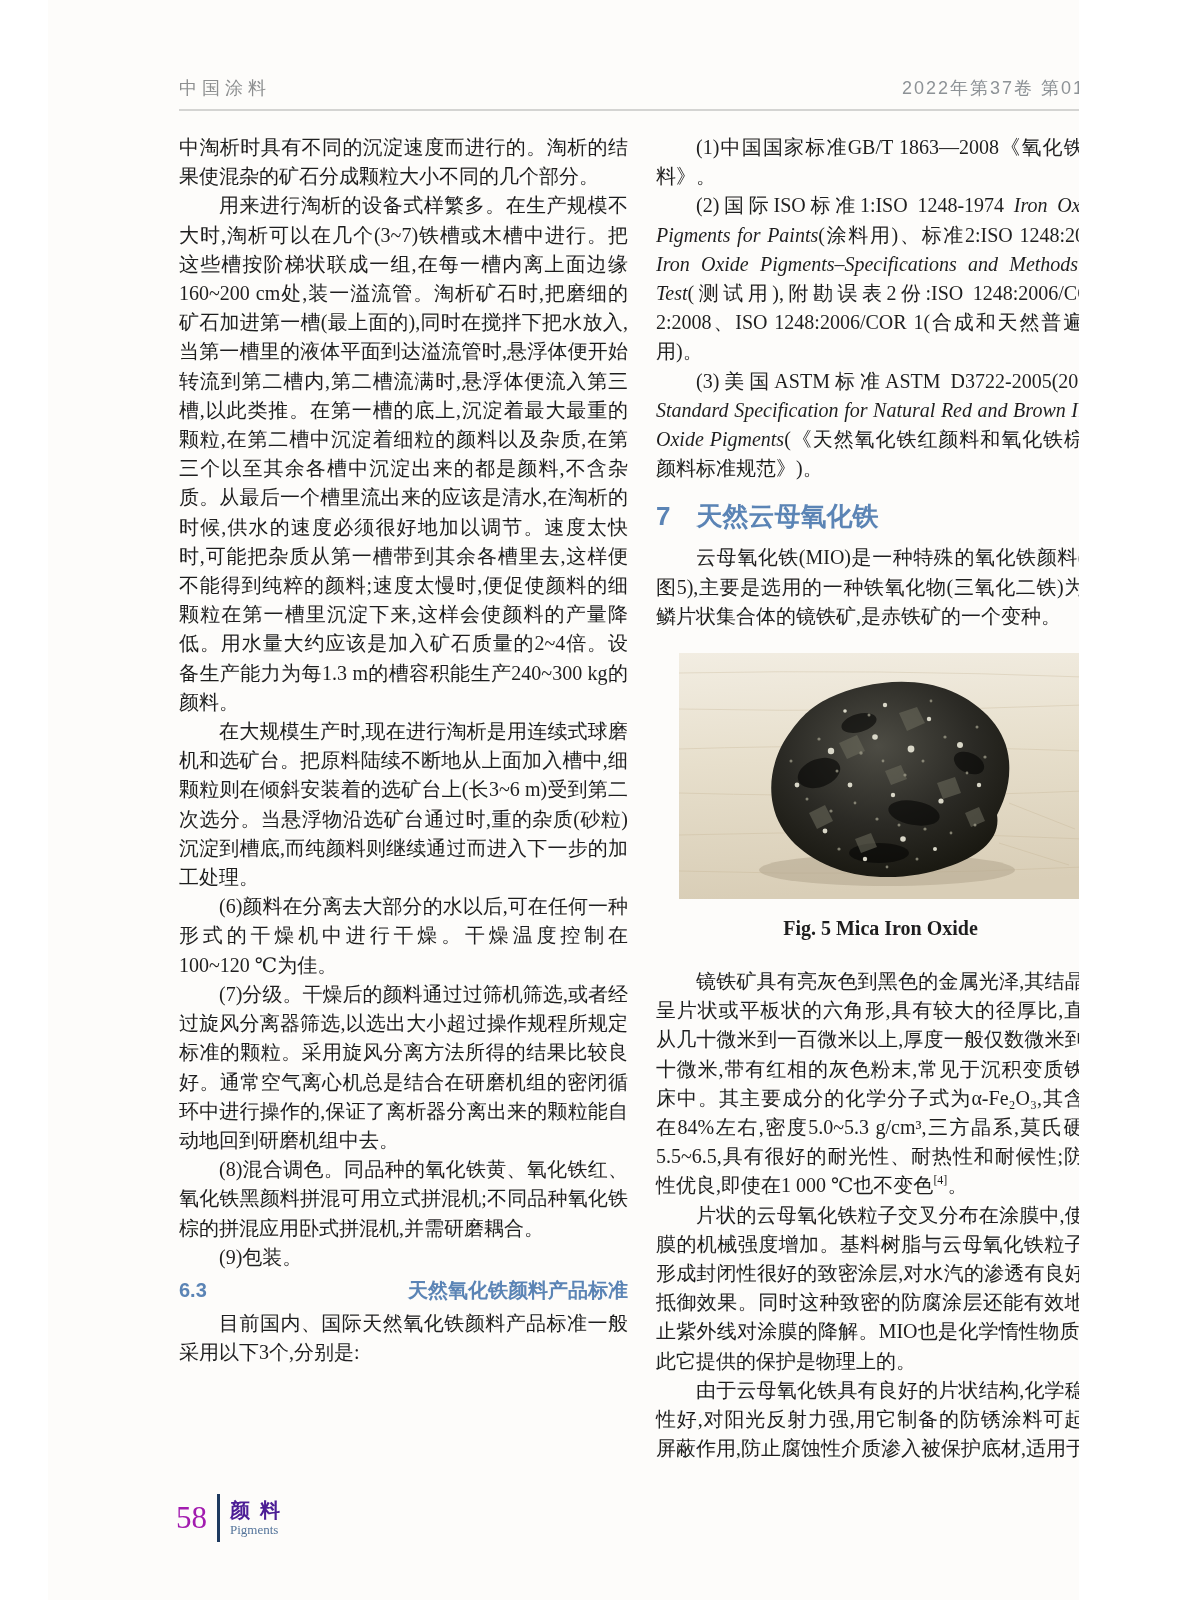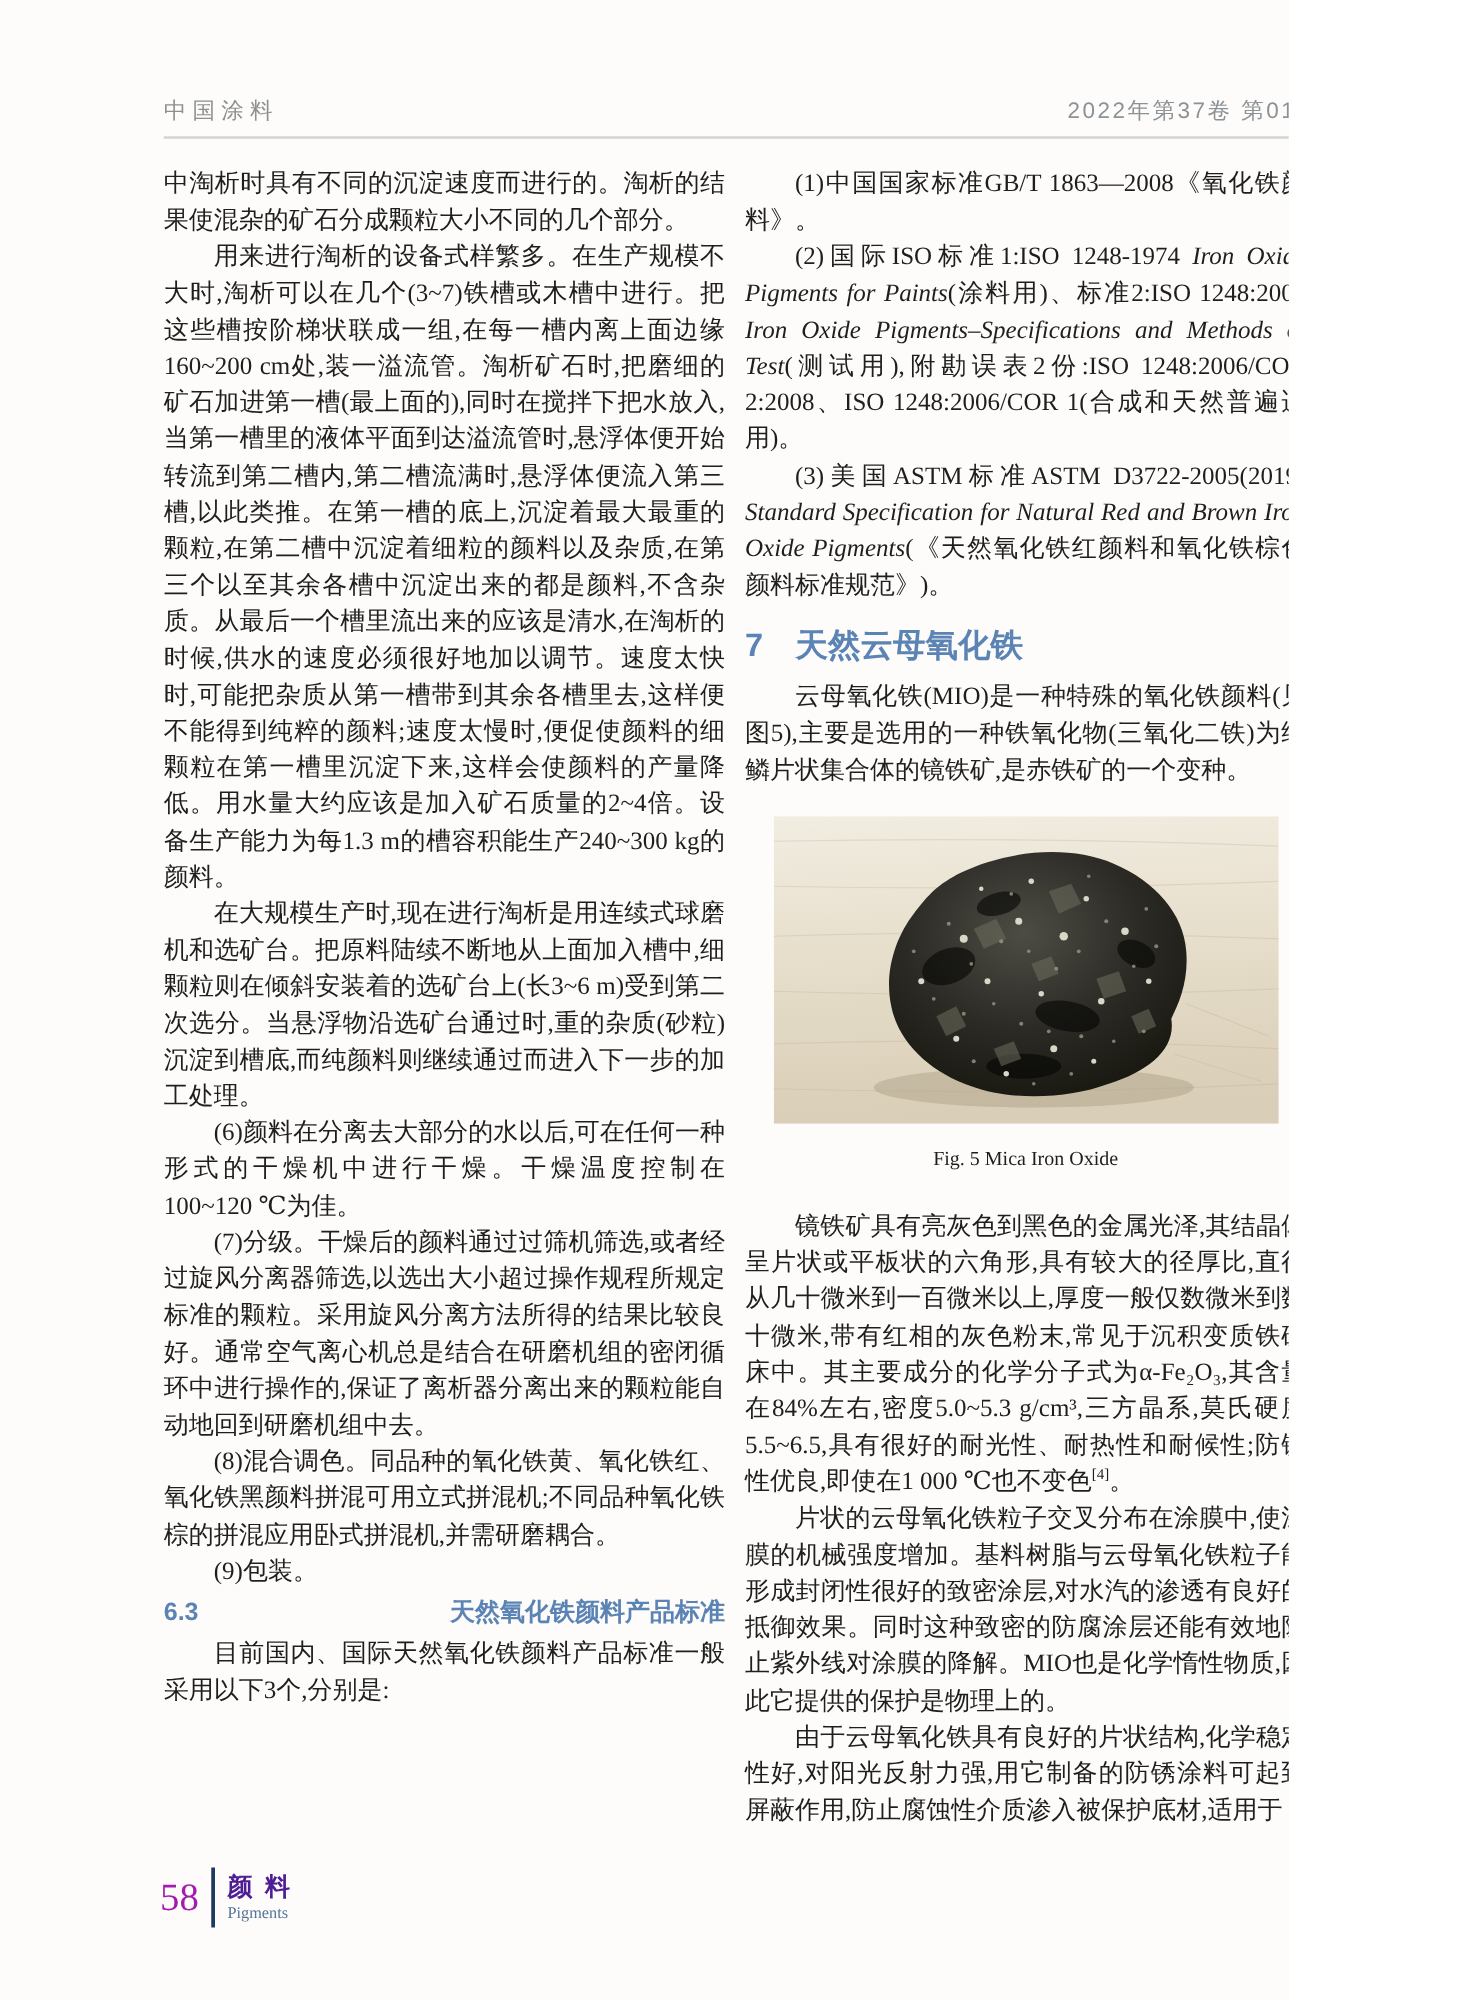--- a/index.html
+++ b/index.html
@@ -1,38 +1,39 @@
 <!DOCTYPE html>
 <html lang="zh"><head>
 <meta charset="utf-8">
 <style>
   html,body{margin:0;padding:0;background:#ffffff;}
   .page{
     position:relative;width:1031px;height:1600px;overflow:hidden;
     background:#fdfcfa;color:#1e1e1e;
     font-family:"Liberation Serif","DejaVu Serif",serif;
+    margin-left:48px;
   }
   
   .page-header{
     position:absolute;top:76px;left:131px;width:926px;
     display:flex;justify-content:space-between;align-items:flex-end;
     padding-bottom:9px;border-bottom:2px solid #d4d4d2;
   }
   .journal-name{
     font-family:"Liberation Sans","DejaVu Sans",sans-serif;
     font-size:18px;color:#8d8f90;letter-spacing:5px;
   }
   .issue-info{
     font-family:"Liberation Sans","DejaVu Sans",sans-serif;
     font-size:18px;color:#8d9296;letter-spacing:2px;
   }
   
   .columns{
     position:absolute;top:133px;left:131px;width:926px;
-    display:flex;gap:16px;
+    display:flex;gap:28px;
   }
   .col{width:449px;font-size:20px;line-height:29.2px;text-align:justify;}
   .col p{margin:0;}
   p.indent{text-indent:2em;}
   .sub-heading{
     font-family:"Liberation Sans","DejaVu Sans",sans-serif;
     font-size:20px;font-weight:bold;color:#5b84b5;
     margin:4px 0 4px;display:flex;line-height:29px;justify-content:space-between;
   }
   .sub-heading .sec-num{margin-right:18px;}
@@ -47,21 +48,21 @@
   
   figure{margin:22px 0 24px;}
   .photo{width:404px;height:246px;margin:0 auto;display:block;}
   figcaption{text-align:center;margin-top:14px;}
   .cap-zh{
     font-family:"Liberation Sans","DejaVu Sans",sans-serif;
     font-size:20px;font-weight:bold;line-height:29px;
   }
   .cap-en{
     font-family:"Liberation Serif","DejaVu Serif",serif;
-    font-size:16px;font-weight:normal;line-height:30px;
+    font-size:20px;font-weight:bold;line-height:30px;
   }
   
   .page-footer{
     position:absolute;left:128px;top:1494px;
     display:flex;align-items:center;
   }
   .page-number{
     font-size:31px;color:#a21caf;margin-right:10px;
     font-family:"Liberation Serif","DejaVu Serif",serif;
   }

